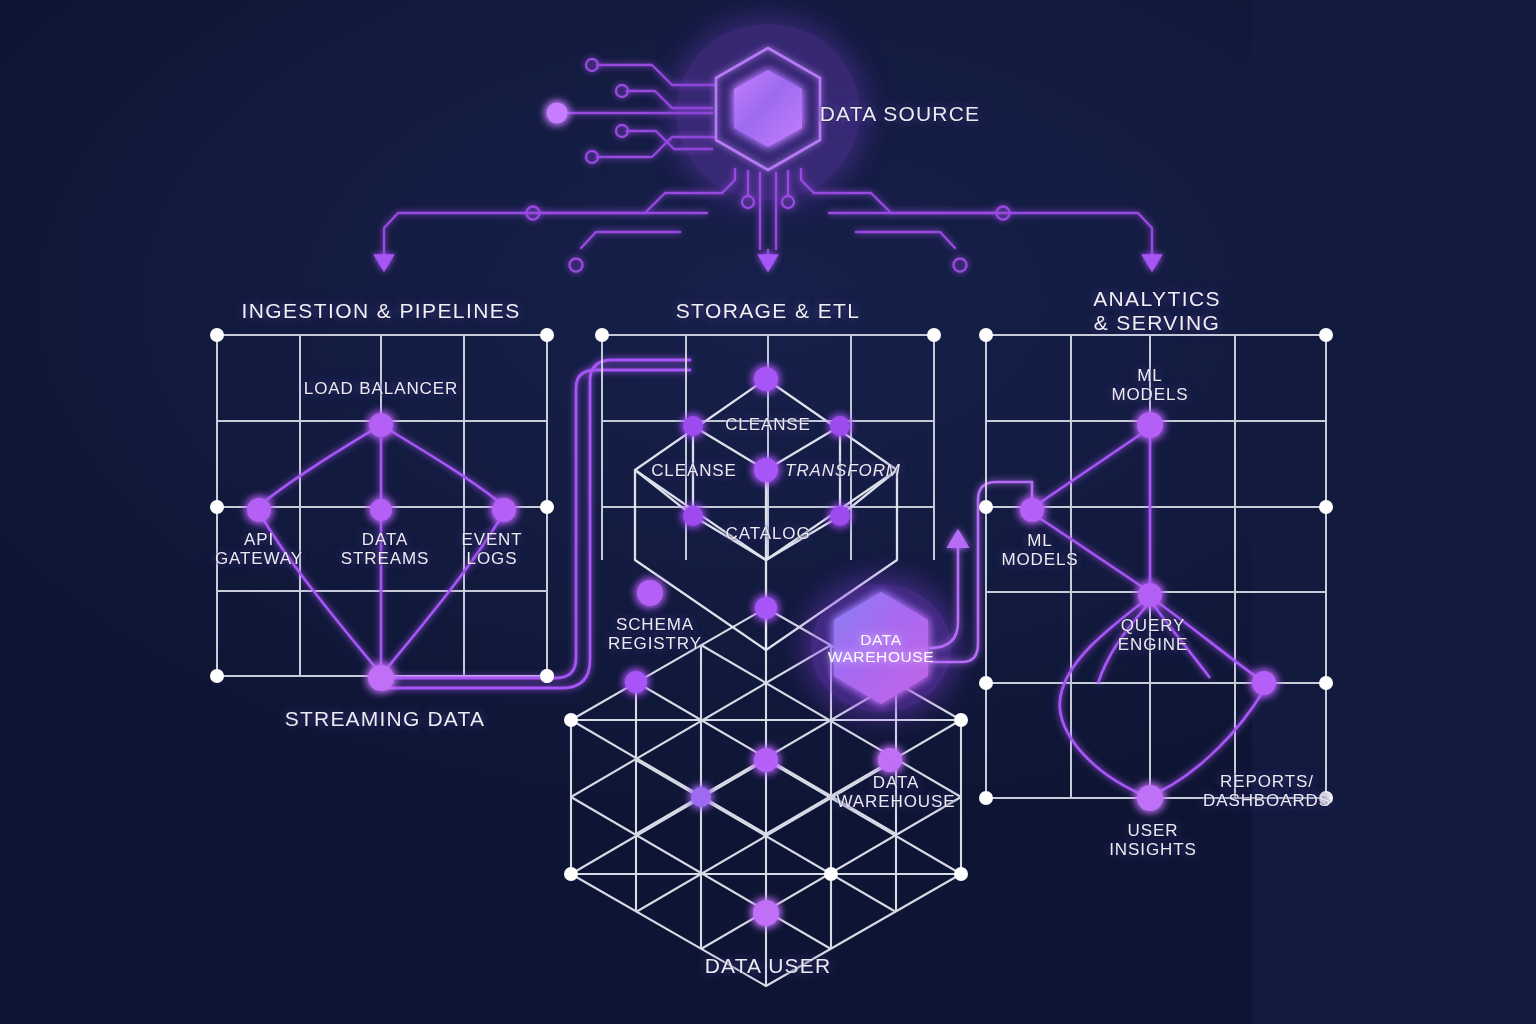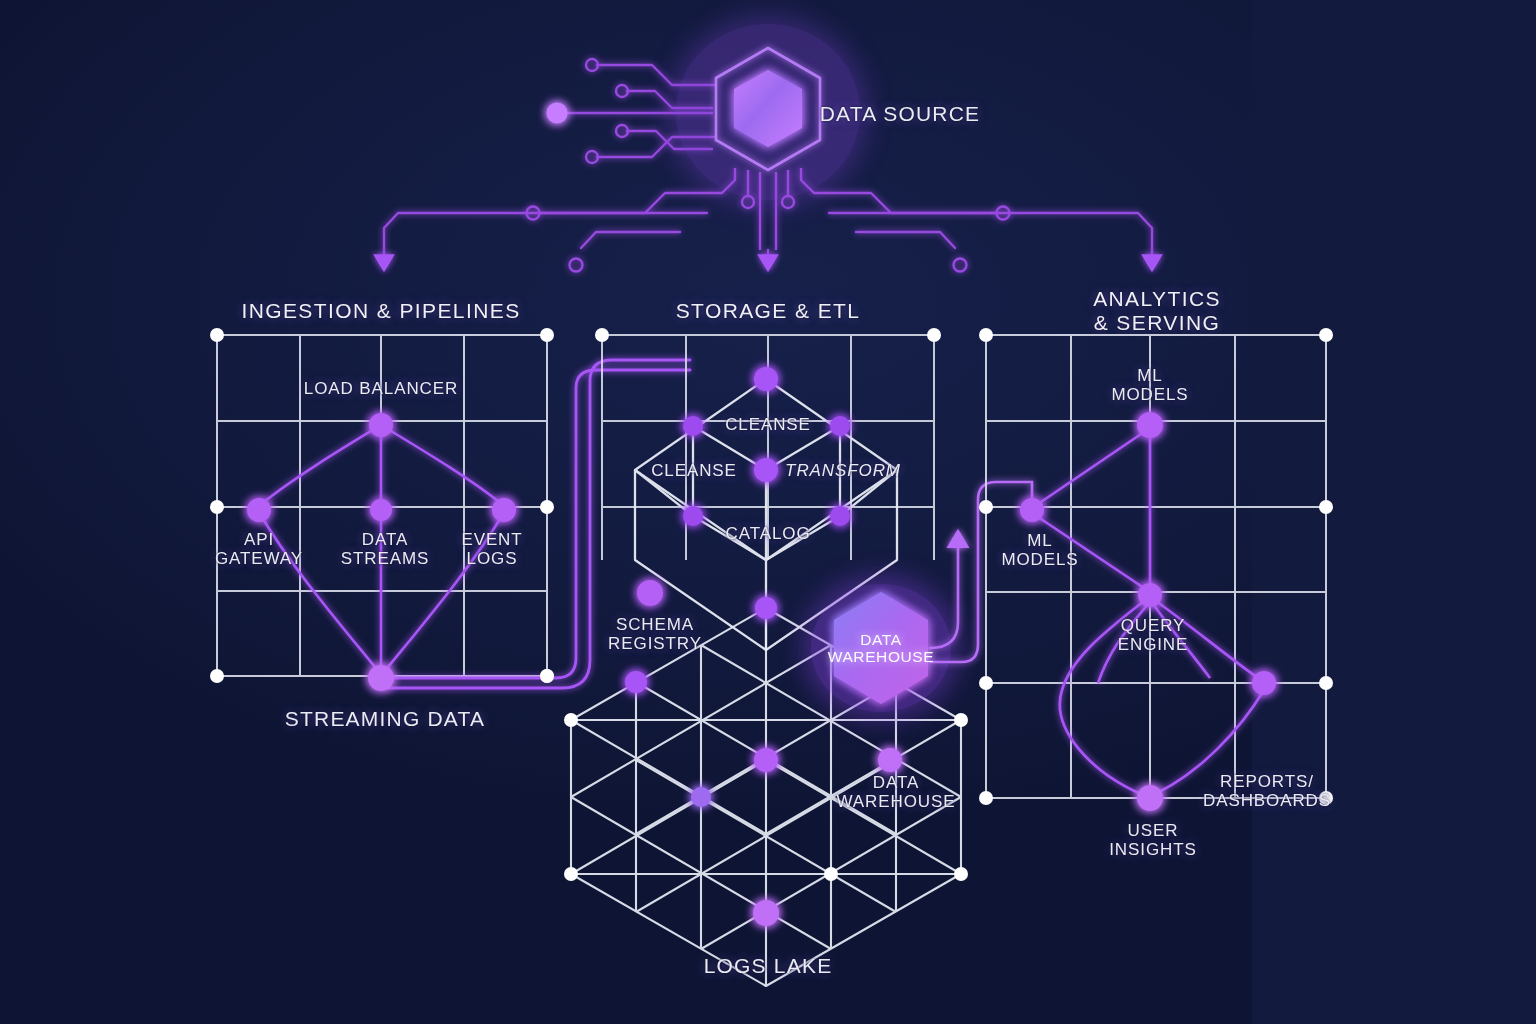--- a/index.html
+++ b/index.html
@@ -318,21 +318,21 @@
   <div class="lbl node" style="left:768px; top:425px;">CLEANSE</div>
   <div class="lbl node" style="left:694px; top:471px;">CLEANSE</div>
   <div class="lbl node" style="left:843px; top:471px;font-style:italic;">TRANSFORM</div>
   <div class="lbl node" style="left:768px; top:534px;text-align:center;">CATALOG</div>
   <div class="lbl node" style="left:655px; top:634px;">SCHEMA
 REGISTRY</div>
   <div class="lbl hex" style="left:881px; top:648px;">DATA
 WAREHOUSE</div>
   <div class="lbl node" style="left:896px; top:792px;">DATA
 WAREHOUSE</div>
-  <div class="lbl big" style="left:768px; top:966px;">LOGS LAKE</div>
+  <div class="lbl big" style="left:768px; top:966px;">DATA USER</div>
 
   <div class="lbl node" style="left:1150px; top:385px;">ML
 MODELS</div>
   <div class="lbl node" style="left:1040px; top:550px;">ML
 MODELS</div>
   <div class="lbl node" style="left:1153px; top:635px;">QUERY
 ENGINE</div>
   <div class="lbl node" style="left:1267px; top:763px;margin-top:28px;">REPORTS/
 DASHBOARDS</div>
   <div class="lbl node" style="left:1153px; top:840px;">USER

